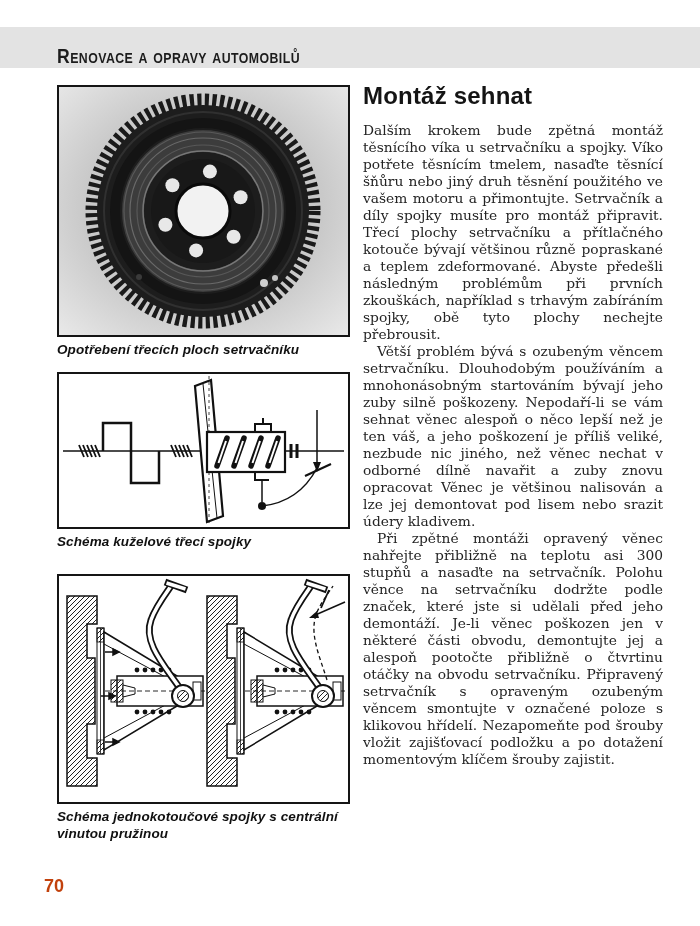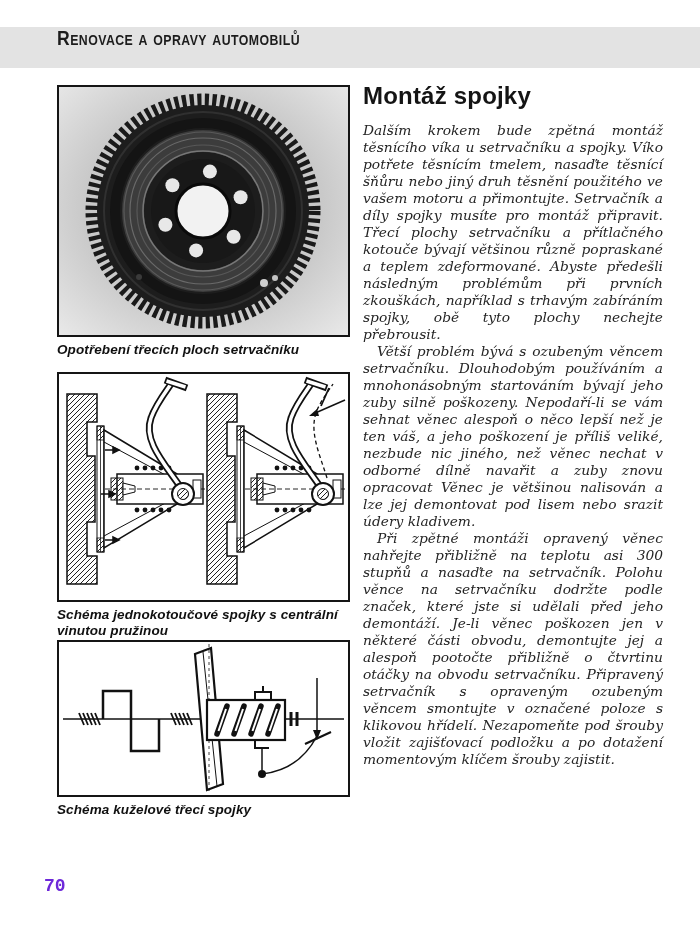--- a/index.html
+++ b/index.html
@@ -5,21 +5,21 @@
   * { margin:0; padding:0; box-sizing:border-box; }
   html,body { background:#888; }
   .page {
     position:relative; width:700px; height:926px; background:#ffffff;
     margin:0 auto; overflow:hidden;
     font-family:"Liberation Sans", sans-serif; color:#1f1f1f;
   }
   
   .header-band {
     position:absolute; top:27px; left:0; width:700px; height:41px;
-    background:#e3e3e3; display:flex; align-items:flex-start;
+    background:#e3e3e3; display:flex; align-items:flex-end;
   }
   .header-title {
     margin-left:57px; font-size:20px; font-weight:700; color:#1c1c1c;
     font-variant:small-caps; letter-spacing:0.5px;
     transform:scaleX(0.88); transform-origin:left center; display:inline-block;
     white-space:nowrap;
   }
   
   .content {
     position:absolute; top:85px; left:57px; width:606px;
@@ -42,27 +42,27 @@
   .cap2 { margin-bottom:24px; }
 
   
   .article-title {
     font-size:24px; font-weight:700; color:#141414; letter-spacing:0.2px;
     margin:-3px 0 12px 0;
   }
   .article p {
     font-family:"DejaVu Serif", serif;
     font-size:13.8px; line-height:17px; text-align:justify;
-    color:#242424; margin:0;font-style:italic;
+    color:#242424; margin:0;
   }
   .article p + p { margin-top:0; text-indent:14px; }
 
   .page-number {
     position:absolute; left:44px; top:876px;
-    font-size:18px; font-weight:700; color:#6d28d9;font-family:Liberation Mono, monospace;
+    font-size:18px; font-weight:700; color:#c2410c;
   }
 </style>
 </head>
 <body>
 
 <div class="page">
 
   <div class="header-band">
     <span class="header-title">Renovace a opravy automobilů</span>
   </div>
@@ -103,20 +103,78 @@
             <circle cx="113.4" cy="98.3" r="7" fill="#e8e8e8"></circle>
 
             <circle cx="144" cy="124" r="27" fill="#f2f2f2" stroke="#0a0a0a" stroke-width="3"></circle>
 
             <circle cx="205" cy="196" r="4" fill="#cfcfcf"></circle>
             <circle cx="216" cy="191" r="3" fill="#c4c4c4"></circle>
             <circle cx="80" cy="190" r="3" fill="#3a3a3a"></circle>
           </svg>
         </div>
         <figcaption class="caption cap1">Opotřebení třecích ploch setrvačníku</figcaption>
+      </figure>
+
+      <figure>
+        <div class="frame" style="width:293px;height:157px">
+          <svg width="289" height="153" viewBox="0 0 289 153">
+            <rect width="289" height="153" fill="#ffffff"></rect>
+
+            <line x1="4" y1="77" x2="285" y2="77" stroke="#111" stroke-width="1.5"></line>
+
+            <g stroke="#111" stroke-width="1.8">
+              <line x1="20" y1="71" x2="25" y2="83"></line>
+                <line x1="24" y1="71" x2="29" y2="83"></line>
+              <line x1="28" y1="71" x2="33" y2="83"></line>
+                <line x1="32" y1="71" x2="37" y2="83"></line>
+              <line x1="36" y1="71" x2="41" y2="83"></line>
+              <line x1="112" y1="71" x2="117" y2="83"></line>
+                <line x1="116" y1="71" x2="121" y2="83"></line>
+              <line x1="120" y1="71" x2="125" y2="83"></line>
+                <line x1="124" y1="71" x2="129" y2="83"></line>
+              <line x1="128" y1="71" x2="133" y2="83"></line>
+            </g>
+
+            <polyline points="44,77 44,49 72,49 72,109 100,109 100,77" fill="none" stroke="#111" stroke-width="2.5"></polyline>
+
+            <polygon points="136,12 152,6 164,142 148,148" fill="#fff" stroke="#111" stroke-width="2.2"></polygon>
+            <line x1="144" y1="10" x2="158" y2="144" stroke="#111" stroke-width="1"></line>
+            <line x1="150" y1="2" x2="150" y2="151" stroke="#111" stroke-width="0.8" stroke-dasharray="3,3"></line>
+
+            <rect x="148" y="58" width="78" height="40" fill="#fff" stroke="#111" stroke-width="2.2"></rect>
+
+            <g>
+              <line x1="158" y1="92" x2="168" y2="64" stroke="#111" stroke-width="5.5" stroke-linecap="round"></line>
+              <line x1="159.5" y1="89" x2="167" y2="67" stroke="#fff" stroke-width="2"></line>
+              <line x1="175" y1="92" x2="185" y2="64" stroke="#111" stroke-width="5.5" stroke-linecap="round"></line>
+              <line x1="176.5" y1="89" x2="184" y2="67" stroke="#fff" stroke-width="2"></line>
+              <line x1="192" y1="92" x2="202" y2="64" stroke="#111" stroke-width="5.5" stroke-linecap="round"></line>
+              <line x1="193.5" y1="89" x2="201" y2="67" stroke="#fff" stroke-width="2"></line>
+              <line x1="209" y1="92" x2="219" y2="64" stroke="#111" stroke-width="5.5" stroke-linecap="round"></line>
+              <line x1="210.5" y1="89" x2="218" y2="67" stroke="#fff" stroke-width="2"></line>
+            </g>
+
+            <path d="M196,58 L196,50 L212,50 L212,58" fill="none" stroke="#111" stroke-width="2"></path>
+            <line x1="204" y1="50" x2="204" y2="44" stroke="#111" stroke-width="2"></line>
+            <path d="M196,98 L196,106 L210,106" fill="none" stroke="#111" stroke-width="2"></path>
+
+            <line x1="232" y1="70" x2="232" y2="84" stroke="#111" stroke-width="3"></line>
+            <line x1="238" y1="70" x2="238" y2="84" stroke="#111" stroke-width="3"></line>
+
+            <line x1="203" y1="106" x2="203" y2="128" stroke="#111" stroke-width="1.5"></line>
+            <circle cx="203" cy="132" r="4" fill="#111"></circle>
+            <path d="M203,132 Q240,128 258,94" fill="none" stroke="#111" stroke-width="1.5"></path>
+
+            <line x1="258" y1="36" x2="258" y2="90" stroke="#111" stroke-width="1.5"></line>
+            <polygon points="258,98 254,88 262,88" fill="#111"></polygon>
+            <line x1="246" y1="102" x2="272" y2="90" stroke="#111" stroke-width="2.2"></line>
+          </svg>
+        </div>
+        <figcaption class="caption cap2">Schéma kuželové třecí spojky</figcaption>
       </figure>
 
       <figure>
         <div class="frame" style="width:293px;height:230px">
           <svg width="289" height="226" viewBox="0 0 289 226">
             <defs>
               <pattern id="h3" width="5" height="5" patternUnits="userSpaceOnUse">
                 <path d="M0,5 L5,0" stroke="#222" stroke-width="1"></path>
               </pattern>
               <g id="cl">
@@ -176,82 +234,24 @@
             <path d="M268,104 C260,78 248,54 260,32 C264,24 270,16 274,10" fill="none" stroke="#111" stroke-width="1.3" stroke-dasharray="4,3"></path>
 
             <line x1="286" y1="26" x2="254" y2="40" stroke="#111" stroke-width="1.5"></line>
             <polygon points="250,42 258,35 260,42" fill="#111"></polygon>
             <line x1="270" y1="14" x2="262" y2="32" stroke="#111" stroke-width="1.8"></line>
           </svg>
         </div>
         <figcaption class="caption">Schéma jednokotoučové spojky s centrální vinutou pružinou</figcaption>
       </figure>
 
-      <figure>
-        <div class="frame" style="width:293px;height:157px">
-          <svg width="289" height="153" viewBox="0 0 289 153">
-            <rect width="289" height="153" fill="#ffffff"></rect>
-
-            <line x1="4" y1="77" x2="285" y2="77" stroke="#111" stroke-width="1.5"></line>
-
-            <g stroke="#111" stroke-width="1.8">
-              <line x1="20" y1="71" x2="25" y2="83"></line>
-                <line x1="24" y1="71" x2="29" y2="83"></line>
-              <line x1="28" y1="71" x2="33" y2="83"></line>
-                <line x1="32" y1="71" x2="37" y2="83"></line>
-              <line x1="36" y1="71" x2="41" y2="83"></line>
-              <line x1="112" y1="71" x2="117" y2="83"></line>
-                <line x1="116" y1="71" x2="121" y2="83"></line>
-              <line x1="120" y1="71" x2="125" y2="83"></line>
-                <line x1="124" y1="71" x2="129" y2="83"></line>
-              <line x1="128" y1="71" x2="133" y2="83"></line>
-            </g>
-
-            <polyline points="44,77 44,49 72,49 72,109 100,109 100,77" fill="none" stroke="#111" stroke-width="2.5"></polyline>
-
-            <polygon points="136,12 152,6 164,142 148,148" fill="#fff" stroke="#111" stroke-width="2.2"></polygon>
-            <line x1="144" y1="10" x2="158" y2="144" stroke="#111" stroke-width="1"></line>
-            <line x1="150" y1="2" x2="150" y2="151" stroke="#111" stroke-width="0.8" stroke-dasharray="3,3"></line>
-
-            <rect x="148" y="58" width="78" height="40" fill="#fff" stroke="#111" stroke-width="2.2"></rect>
-
-            <g>
-              <line x1="158" y1="92" x2="168" y2="64" stroke="#111" stroke-width="5.5" stroke-linecap="round"></line>
-              <line x1="159.5" y1="89" x2="167" y2="67" stroke="#fff" stroke-width="2"></line>
-              <line x1="175" y1="92" x2="185" y2="64" stroke="#111" stroke-width="5.5" stroke-linecap="round"></line>
-              <line x1="176.5" y1="89" x2="184" y2="67" stroke="#fff" stroke-width="2"></line>
-              <line x1="192" y1="92" x2="202" y2="64" stroke="#111" stroke-width="5.5" stroke-linecap="round"></line>
-              <line x1="193.5" y1="89" x2="201" y2="67" stroke="#fff" stroke-width="2"></line>
-              <line x1="209" y1="92" x2="219" y2="64" stroke="#111" stroke-width="5.5" stroke-linecap="round"></line>
-              <line x1="210.5" y1="89" x2="218" y2="67" stroke="#fff" stroke-width="2"></line>
-            </g>
-
-            <path d="M196,58 L196,50 L212,50 L212,58" fill="none" stroke="#111" stroke-width="2"></path>
-            <line x1="204" y1="50" x2="204" y2="44" stroke="#111" stroke-width="2"></line>
-            <path d="M196,98 L196,106 L210,106" fill="none" stroke="#111" stroke-width="2"></path>
-
-            <line x1="232" y1="70" x2="232" y2="84" stroke="#111" stroke-width="3"></line>
-            <line x1="238" y1="70" x2="238" y2="84" stroke="#111" stroke-width="3"></line>
-
-            <line x1="203" y1="106" x2="203" y2="128" stroke="#111" stroke-width="1.5"></line>
-            <circle cx="203" cy="132" r="4" fill="#111"></circle>
-            <path d="M203,132 Q240,128 258,94" fill="none" stroke="#111" stroke-width="1.5"></path>
-
-            <line x1="258" y1="36" x2="258" y2="90" stroke="#111" stroke-width="1.5"></line>
-            <polygon points="258,98 254,88 262,88" fill="#111"></polygon>
-            <line x1="246" y1="102" x2="272" y2="90" stroke="#111" stroke-width="2.2"></line>
-          </svg>
-        </div>
-        <figcaption class="caption cap2">Schéma kuželové třecí spojky</figcaption>
-      </figure>
-
     </div>
 
     <div class="col-right article">
-      <h1 class="article-title">Montáž spojky</h1>
+      <h1 class="article-title">Montáž sehnat</h1>
       <p>Dalším krokem bude zpětná montáž těsnícího víka u setrvačníku a spojky. Víko potřete těsnícím tmelem, nasaďte těsnící šňůru nebo jiný druh těsnění použitého ve vašem motoru a přimontujte. Setrvačník a díly spojky musíte pro montáž připravit. Třecí plochy setrvačníku a přítlačného kotouče bývají většinou různě popraskané a teplem zdeformované. Abyste předešli následným problémům při prvních zkouškách, například s trhavým zabíráním spojky, obě tyto plochy nechejte přebrousit.</p>
       <p>Větší problém bývá s ozubeným věncem setrvačníku. Dlouhodobým používáním a mnohonásobným startováním bývají jeho zuby silně poškozeny. Nepodaří-li se vám sehnat věnec alespoň o něco lepší než je ten váš, a jeho poškození je příliš veliké, nezbude nic jiného, než věnec nechat v odborné dílně navařit a zuby znovu opracovat Věnec je většinou nalisován a lze jej demontovat pod lisem nebo srazit údery kladivem.</p>
       <p>Při zpětné montáži opravený věnec nahřejte přibližně na teplotu asi 300 stupňů a nasaďte na setrvačník. Polohu věnce na setrvačníku dodržte podle značek, které jste si udělali před jeho demontáží. Je-li věnec poškozen jen v některé části obvodu, demontujte jej a alespoň pootočte přibližně o čtvrtinu otáčky na obvodu setrvačníku. Připravený setrvačník s opraveným ozubeným věncem smontujte v označené poloze s klikovou hřídelí. Nezapomeňte pod šrouby vložit zajišťovací podložku a po dotažení momentovým klíčem šrouby zajistit.</p>
     </div>
 
   </div>
 
   <div class="page-number">70</div>
 
 </div>

